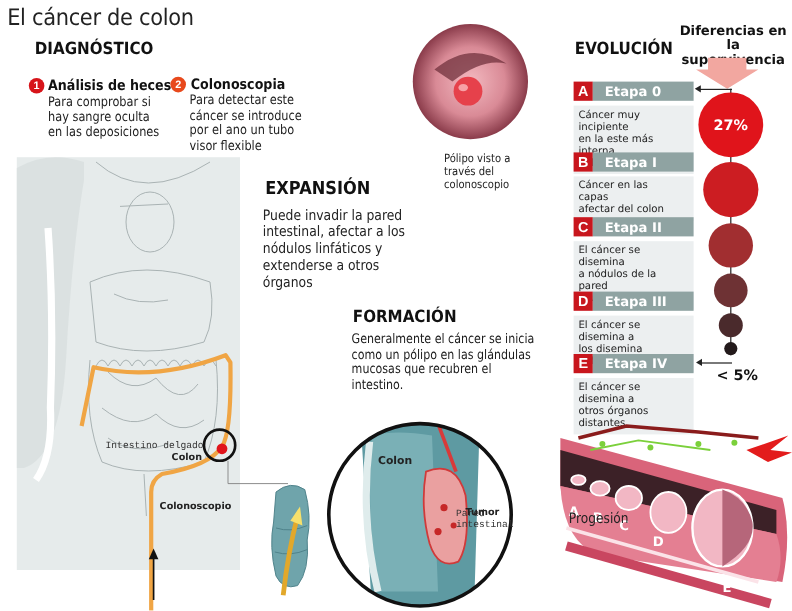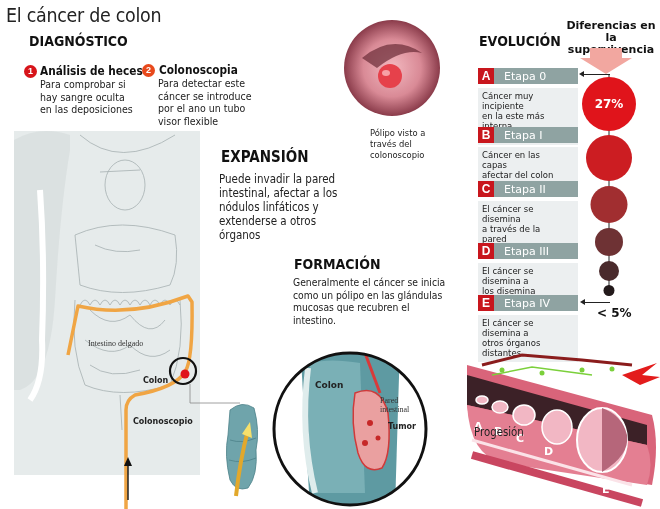--- a/index.html
+++ b/index.html
@@ -16,29 +16,29 @@
   .step-title { font-weight: bold; font-size: 12px; color: #111; font-family: "DejaVu Sans", sans-serif; transform: scaleX(0.88); transform-origin: left; white-space: nowrap; }
   .step-desc { font-size: 11px; line-height: 12.5px; color: #222; font-family: "DejaVu Sans", sans-serif; transform: scaleX(0.86); transform-origin: left; }
 
   
   .body-panel { left: 14px; top: 131px; width: 186px; height: 344px; background: #e6ebeb; }
 
   
   .stage { left: 478px; width: 100px; }
   .stage-header { height: 16px; display: flex; align-items: stretch; }
   .stage-letter { width: 16px; background: #c8161d; color: #fff; font-weight: bold; font-size: 12px; display: flex; align-items: center; justify-content: center; }
-  .stage-name { flex: 1; background: #8fa3a2; color: #fff; font-weight: normal; font-size: 11px; padding-left: 10px; display: flex; align-items: center; font-family: "DejaVu Sans", sans-serif; }
+  .stage-name { flex: 1; background: #8fa3a2; color: #fff; font-weight: bold; font-size: 11px; padding-left: 10px; display: flex; align-items: center; font-family: "DejaVu Sans", sans-serif; }
   .stage-desc { background: #eceff0; font-size: 8.5px; line-height: 10px; color: #222; padding: 3px 13px 4px 4px; margin-top: 4px; font-family: "DejaVu Sans", sans-serif; }
 
   .surv-title { left: 566px; top: 20px; width: 90px; text-align: center; font-weight: bold; font-size: 11px; line-height: 12px; color: #111; font-family: "DejaVu Sans", sans-serif; }
   .circle { position: absolute; border-radius: 50%; transform: translateX(-50%); }
   .pct { font-weight: bold; color: #fff; font-size: 12px; display: flex; align-items: center; justify-content: center; font-family: "DejaVu Sans", sans-serif; }
 
   .label-dark { font-size: 8px; font-weight: bold; color: #222; font-family: "DejaVu Sans", sans-serif; }
-  .label-plain { font-size: 8px; color: #333; font-family: Liberation Serif, serif; }
+  .label-plain { font-size: 8px; color: #333; font-family: Liberation Mono, monospace; margin-top: 28px; }
 </style>
 </head>
 <body>
 
 <div class="abs page-title">El cáncer de colon</div>
 
 <div class="abs section-heading" style="left:29px; top:33px; font-size:14px;">DIAGNÓSTICO</div>
 
 <div class="abs" style="left:24px; top:64px;">
   <div style="display:flex; align-items:center; gap:3px;">
@@ -202,21 +202,21 @@
       <div>afectar del colon</div>
     </div>
 </div>
 <div class="abs stage" style="top:181px;">
   <div class="stage-header">
       <div class="stage-letter">C</div>
       <div class="stage-name">Etapa II</div>
     </div>
   <div class="stage-desc">
       <div>El cáncer se disemina</div>
-      <div>a través de la pared</div>
+      <div>a nódulos de la pared</div>
       <div>muscular del colon</div>
     </div>
 </div>
 <div class="abs stage" style="top:243px;">
   <div class="stage-header">
       <div class="stage-letter">D</div>
       <div class="stage-name">Etapa III</div>
     </div>
   <div class="stage-desc">
       <div>El cáncer se disemina a</div>

